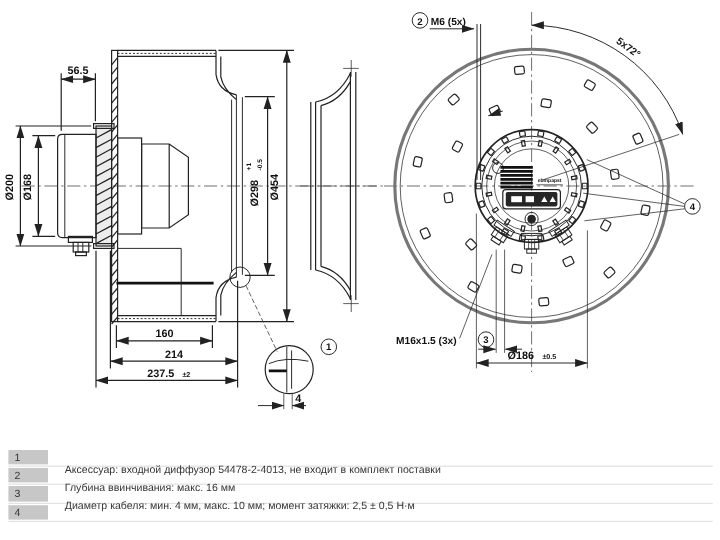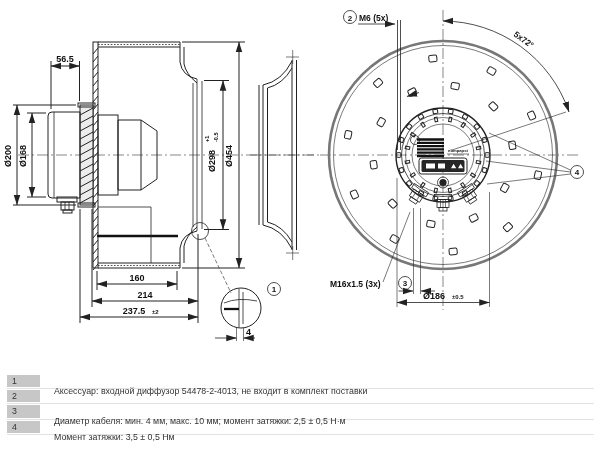--- a/index.html
+++ b/index.html
@@ -332,23 +332,23 @@
   </g>
 </svg>
 
 <div class="notes">
   <div class="note-row">
     <div class="note-num">1</div>
     <div class="note-txt">Аксессуар: входной диффузор 54478-2-4013, не входит в комплект поставки</div>
   </div>
   <div class="note-row">
     <div class="note-num">2</div>
+    <div class="note-txt">Глубина ввинчивания: макс. 16 мм</div>
   </div>
   <div class="note-row">
     <div class="note-num">3</div>
     <div class="note-txt">Диаметр кабеля: мин. 4 мм, макс. 10 мм; момент затяжки: 2,5 ± 0,5 Н·м</div>
   </div>
   <div class="note-row">
     <div class="note-num">4</div>
-    <div class="note-txt">Момент затяжки: 3,5 ± 0,5 Нм</div>
   </div>
 </div>
 </div>
 
 </body></html>

